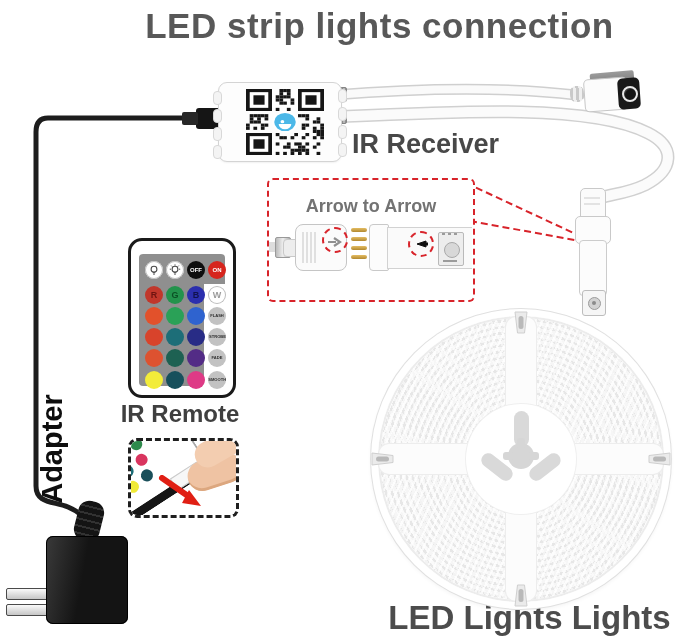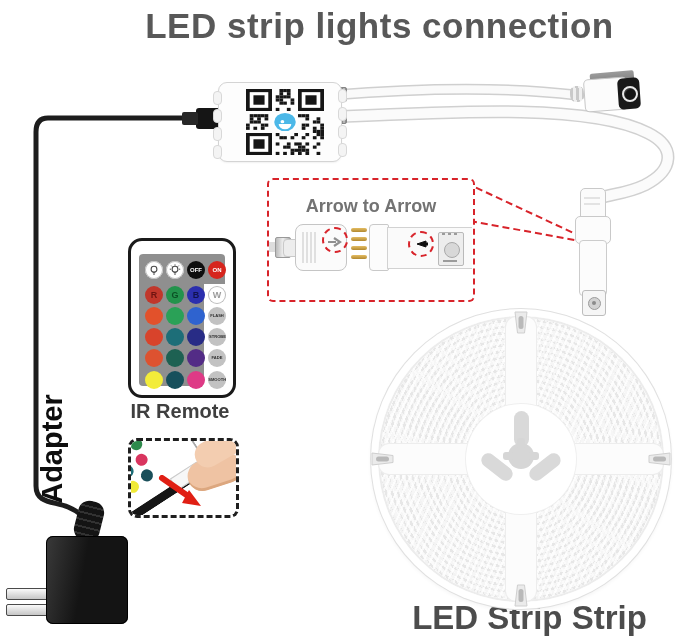--- a/index.html
+++ b/index.html
@@ -7,21 +7,21 @@
     position:relative;width:679px;height:642px;background:#fff;overflow:hidden;
     font-family:"Liberation Sans","DejaVu Sans",sans-serif;
   }
   
   .title{
     position:absolute;top:6px;left:0;width:679px;text-align:center;
     font-size:35px;font-weight:700;color:var(--title-gray,#585858);letter-spacing:.5px;margin-left:40px;
   }
   .lbl{position:absolute;font-weight:700;color:var(--label-gray,#3f3f3f);}
   .lbl-receiver{left:352px;top:129px;font-size:27px;color:#484848;}
-  .lbl-remote{left:104px;top:400px;width:152px;text-align:center;font-size:20px;}
+  .lbl-remote{left:104px;top:400px;width:152px;text-align:center;font-size:24px;}
   .lbl-strip{left:380px;top:599px;width:299px;text-align:center;font-size:33px;color:#4c4c4c;}
   .lbl-adapter{
     left:-24px;top:433px;width:152px;height:32px;text-align:center;line-height:32px;
     font-size:29px;color:#0e0e0e;transform:rotate(-90deg);
   }
   
   svg.wires{position:absolute;left:0;top:0;z-index:1;}
   
   .controller{position:absolute;left:218px;top:82px;width:122px;height:78px;z-index:4;
     background:#fdfdfd;border:1px solid #d4d4d4;border-radius:9px;box-shadow:0 1px 2px rgba(0,0,0,.06);}
@@ -273,20 +273,21 @@
   <div class="jack1"></div>
   <div class="jack2"></div>
   <div class="crimp" style="left:330px;top:87px"></div>
   <div class="crimp" style="left:330px;top:109px"></div>
 
   <div class="rx-rings"></div>
   <div class="rx-clip"></div>
   <div class="rx-body"></div>
   <div class="rx-sensor"></div>
   <div class="rx-lens"></div>
+  <div class="lbl lbl-receiver">IR Receiver</div>
 
   <div class="callout">
     <div class="co-label">Arrow to Arrow</div>
     <div class="co-wire"></div>
     <div class="co-nut"></div>
     <div class="co-neck"></div>
     <div class="co-plug">
       <i style="left:6px"></i>
         <i style="left:10px"></i>
         <i style="left:14px"></i>
@@ -397,15 +398,15 @@
       <polygon points="44,31 25,28 32,15" fill="#e01f14"></polygon>
     </svg>
   </div>
 
   <div class="lbl lbl-adapter">Adapter</div>
   <div class="relief"></div>
   <div class="abody"></div>
   <div class="prong" style="top:588px"></div>
   <div class="prong" style="top:604px"></div>
 
-  <div class="lbl lbl-strip">LED Strip Strip</div>
+  <div class="lbl lbl-strip">LED Lights Lights</div>
 
 </div>
 
 </body></html>

